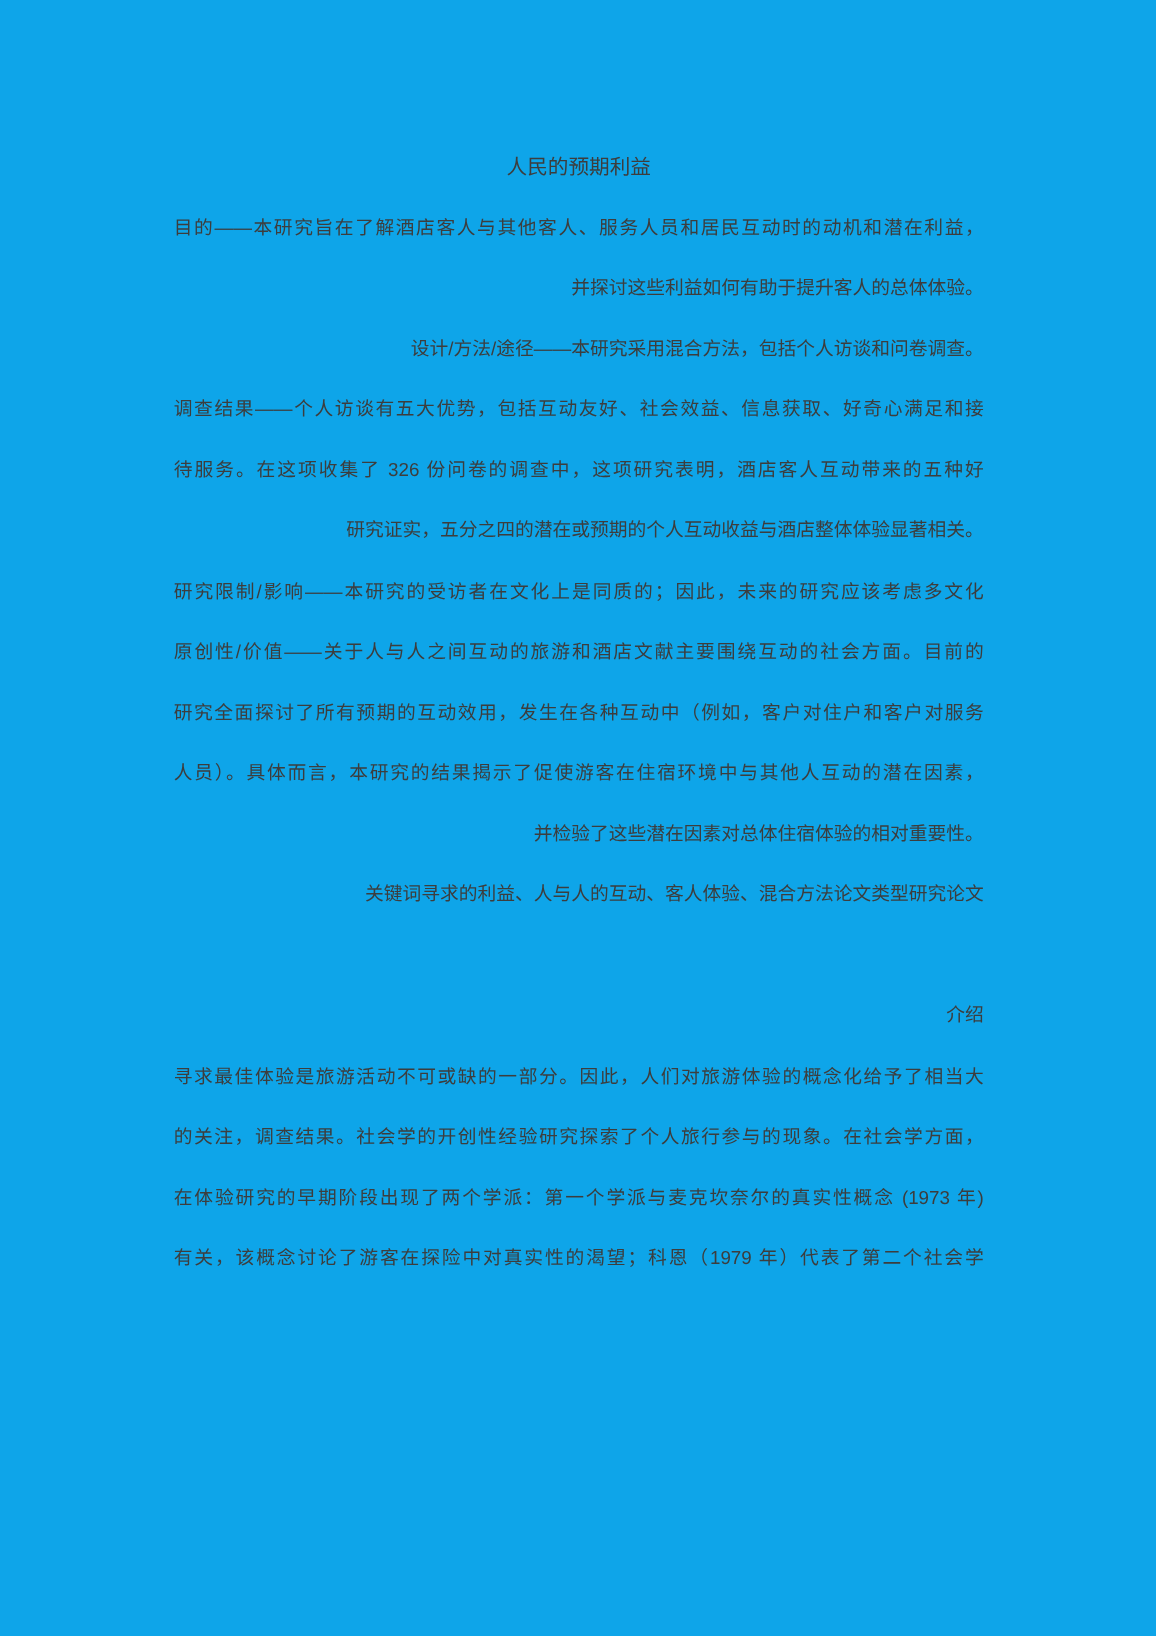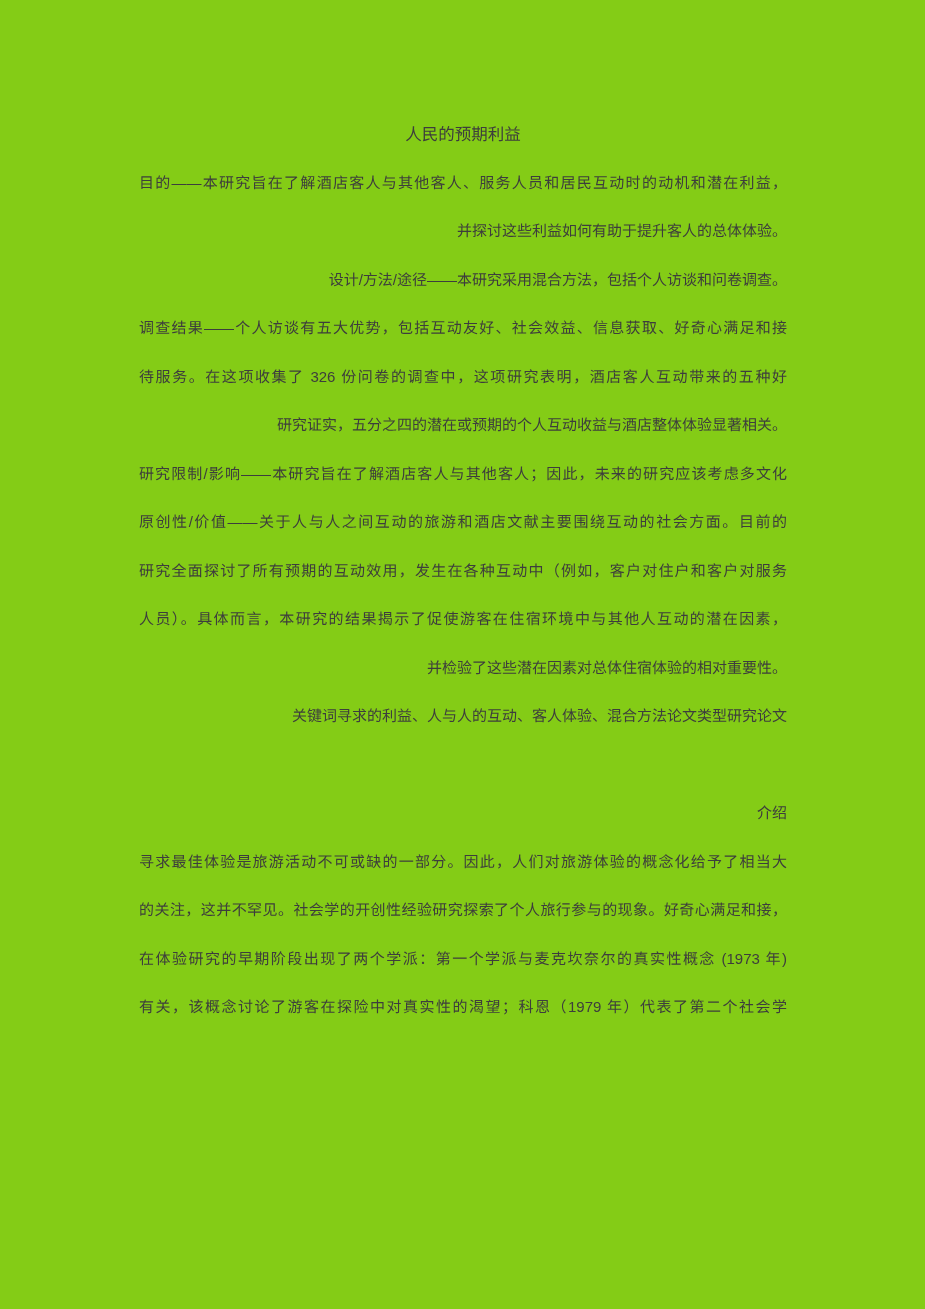--- a/index.html
+++ b/index.html
@@ -4,21 +4,21 @@
 <style>
   html, body {
     margin: 0;
     padding: 0;
     background: #ffffff;
   }
   .page {
     position: relative;
     width: 925px;
     height: 1309px;
-    background: #84cc16;
+    background: #0ea5e9;
     overflow: hidden;
     font-family: "Liberation Sans", "DejaVu Sans", sans-serif;
   }
   .content {
     position: absolute;
     left: 139px;
     top: 110px;
     width: 648px;
     color: #3d3d3d;
   }
@@ -49,26 +49,26 @@
 
 <div class="page">
   <div class="content">
       <div class="line center">人民的预期利益</div>
       <div class="line stretch">目的——本研究旨在了解酒店客人与其他客人、服务人员和居民互动时的动机和潜在利益，</div>
       <div class="line left">并探讨这些利益如何有助于提升客人的总体体验。</div>
       <div class="line left">设计/方法/途径——本研究采用混合方法，包括个人访谈和问卷调查。</div>
       <div class="line stretch">调查结果——个人访谈有五大优势，包括互动友好、社会效益、信息获取、好奇心满足和接</div>
       <div class="line stretch">待服务。在这项收集了 326 份问卷的调查中，这项研究表明，酒店客人互动带来的五种好</div>
       <div class="line left">研究证实，五分之四的潜在或预期的个人互动收益与酒店整体体验显著相关。</div>
-      <div class="line stretch">研究限制/影响——本研究旨在了解酒店客人与其他客人；因此，未来的研究应该考虑多文化</div>
+      <div class="line stretch">研究限制/影响——本研究的受访者在文化上是同质的；因此，未来的研究应该考虑多文化</div>
       <div class="line stretch">原创性/价值——关于人与人之间互动的旅游和酒店文献主要围绕互动的社会方面。目前的</div>
       <div class="line stretch">研究全面探讨了所有预期的互动效用，发生在各种互动中（例如，客户对住户和客户对服务</div>
       <div class="line stretch">人员）。具体而言，本研究的结果揭示了促使游客在住宿环境中与其他人互动的潜在因素，</div>
       <div class="line left">并检验了这些潜在因素对总体住宿体验的相对重要性。</div>
       <div class="line left">关键词寻求的利益、人与人的互动、客人体验、混合方法论文类型研究论文</div>
       <div class="line left blank"></div>
       <div class="line left">介绍</div>
       <div class="line stretch">寻求最佳体验是旅游活动不可或缺的一部分。因此，人们对旅游体验的概念化给予了相当大</div>
-      <div class="line stretch">的关注，这并不罕见。社会学的开创性经验研究探索了个人旅行参与的现象。好奇心满足和接，</div>
+      <div class="line stretch">的关注，调查结果。社会学的开创性经验研究探索了个人旅行参与的现象。在社会学方面，</div>
       <div class="line stretch">在体验研究的早期阶段出现了两个学派：第一个学派与麦克坎奈尔的真实性概念 (1973 年)</div>
       <div class="line stretch">有关，该概念讨论了游客在探险中对真实性的渴望；科恩（1979 年）代表了第二个社会学</div>
     </div>
 </div>
 
 </body></html>

